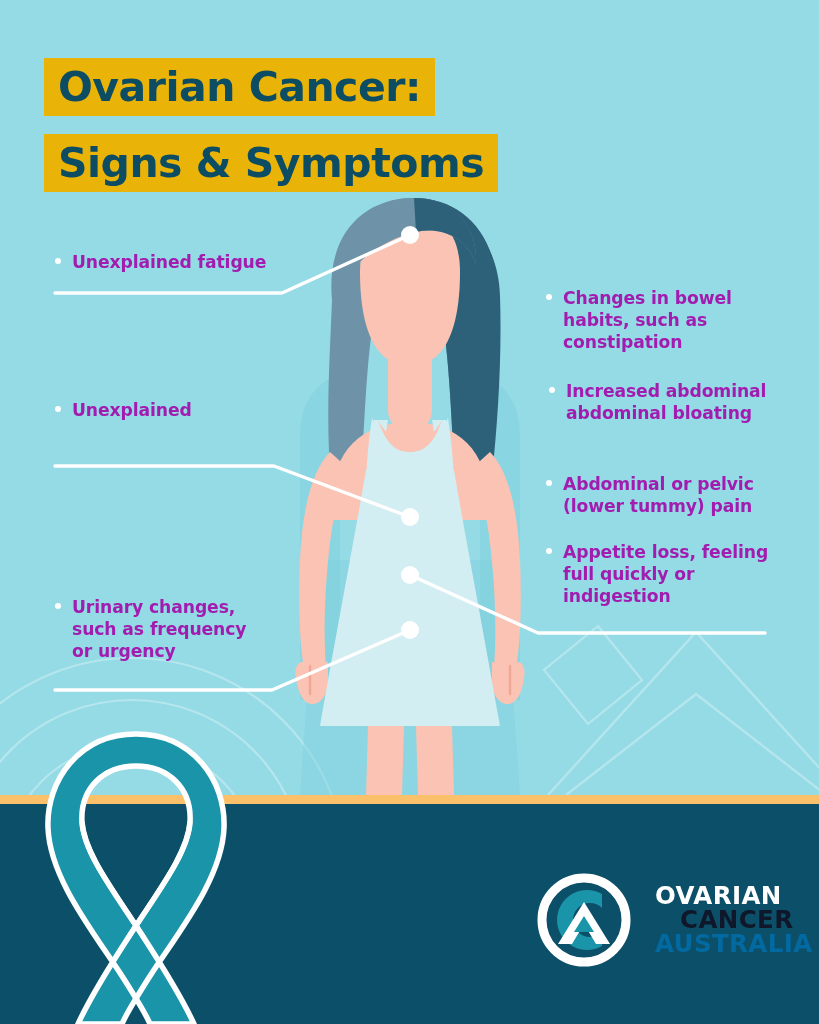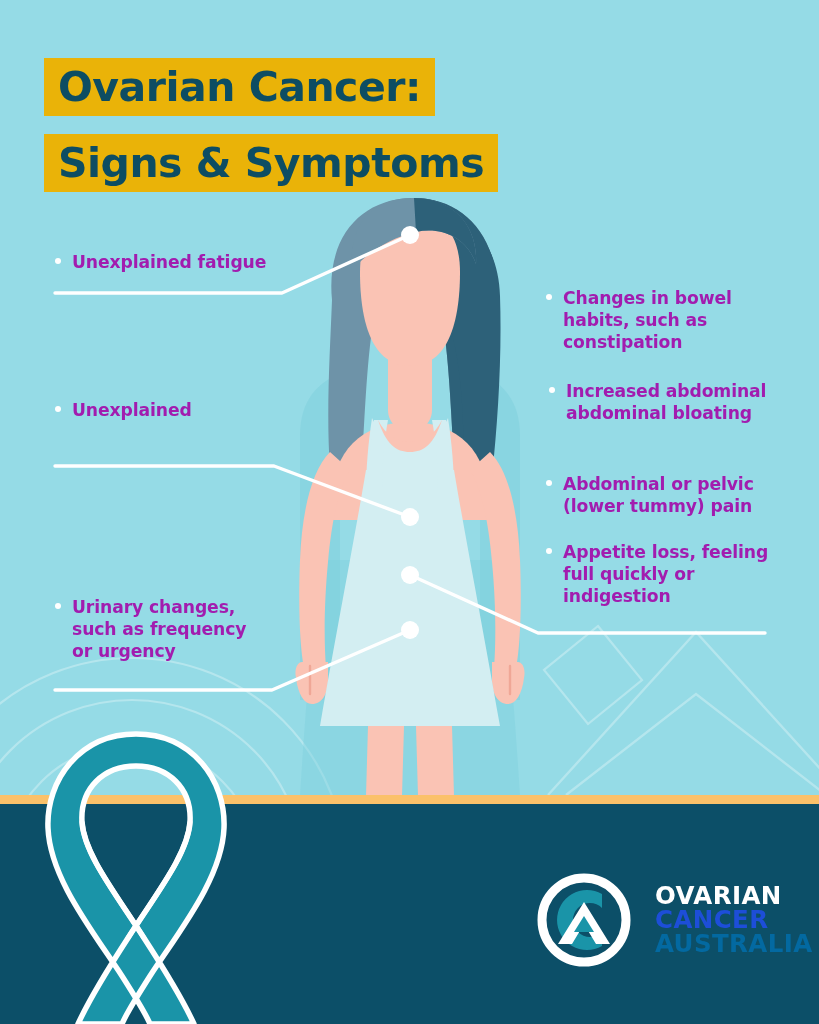--- a/index.html
+++ b/index.html
@@ -78,21 +78,21 @@
     display:flex;align-items:center;gap:23px;
   }
   #logo-mark{width:96px;height:96px;flex:0 0 auto;}
   #logo-words{
     display:flex;flex-direction:column;
     line-height:0.99;
     font-family:"DejaVu Sans","Liberation Sans",sans-serif;
     font-weight:bold;font-size:24.5px;letter-spacing:0.4px;
   }
   .lw-1{color:#ffffff;}
-  .lw-2{color:#1d4ed8;}
+  .lw-2{color:#0f172a;margin-left:25px;}
   .lw-3{color:#0369a1;}
 
   
   #ribbon{position:absolute;left:18px;top:722px;width:232px;height:302px;z-index:36;}
 
   
   #figure{position:absolute;left:0;top:0;width:819px;height:1024px;z-index:20;}
 
   
   #connectors{position:absolute;left:0;top:0;width:819px;height:1024px;z-index:26;}

